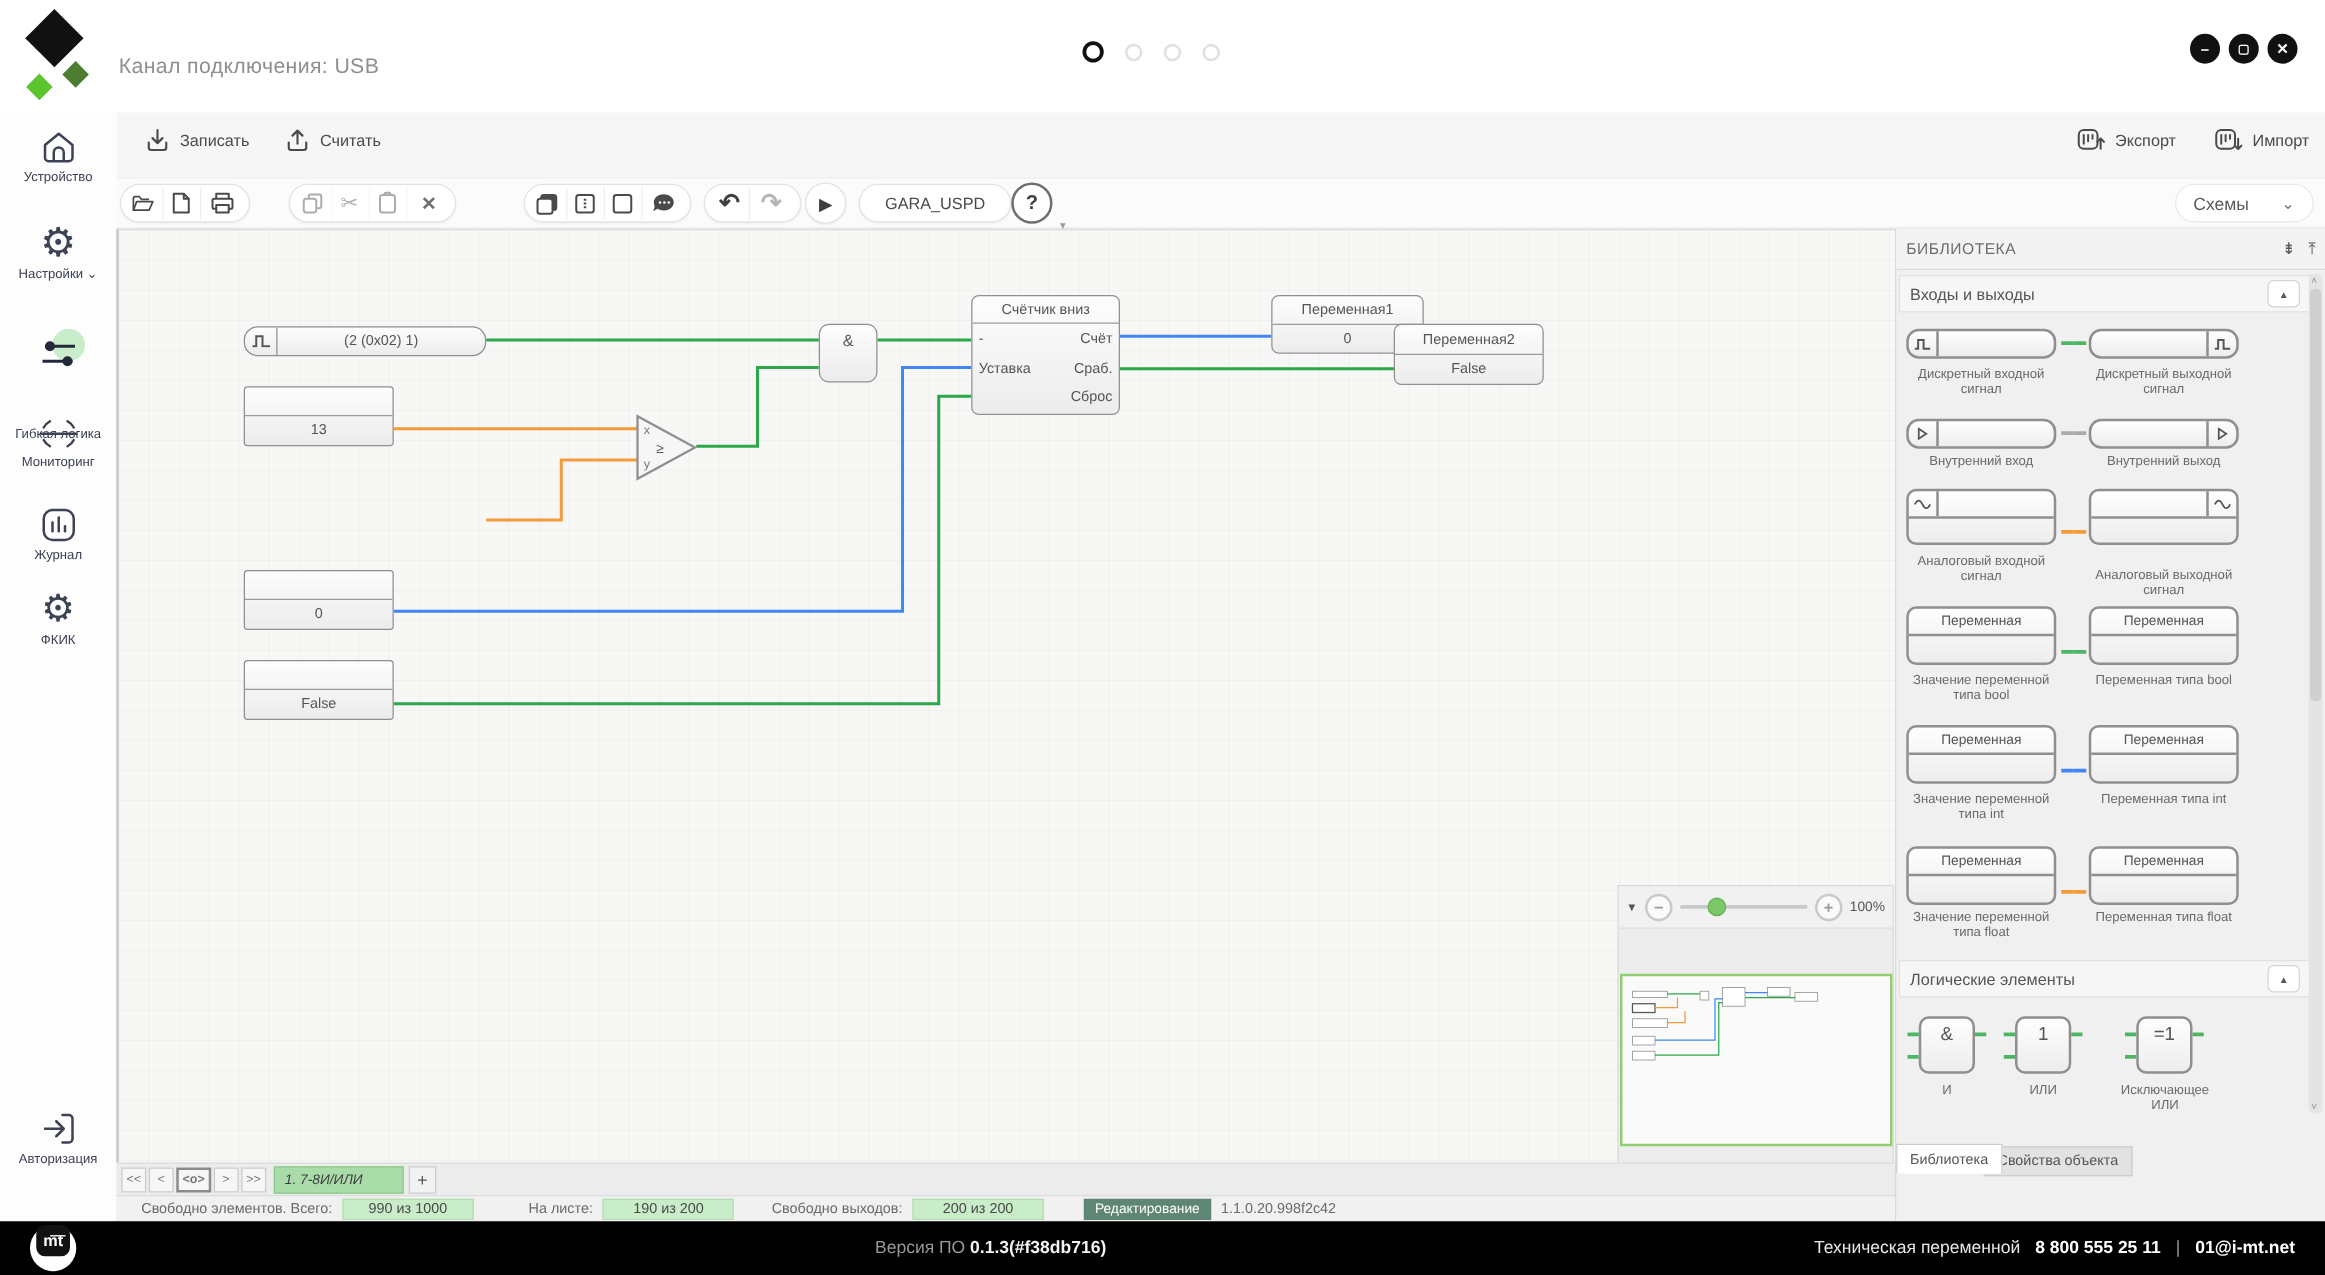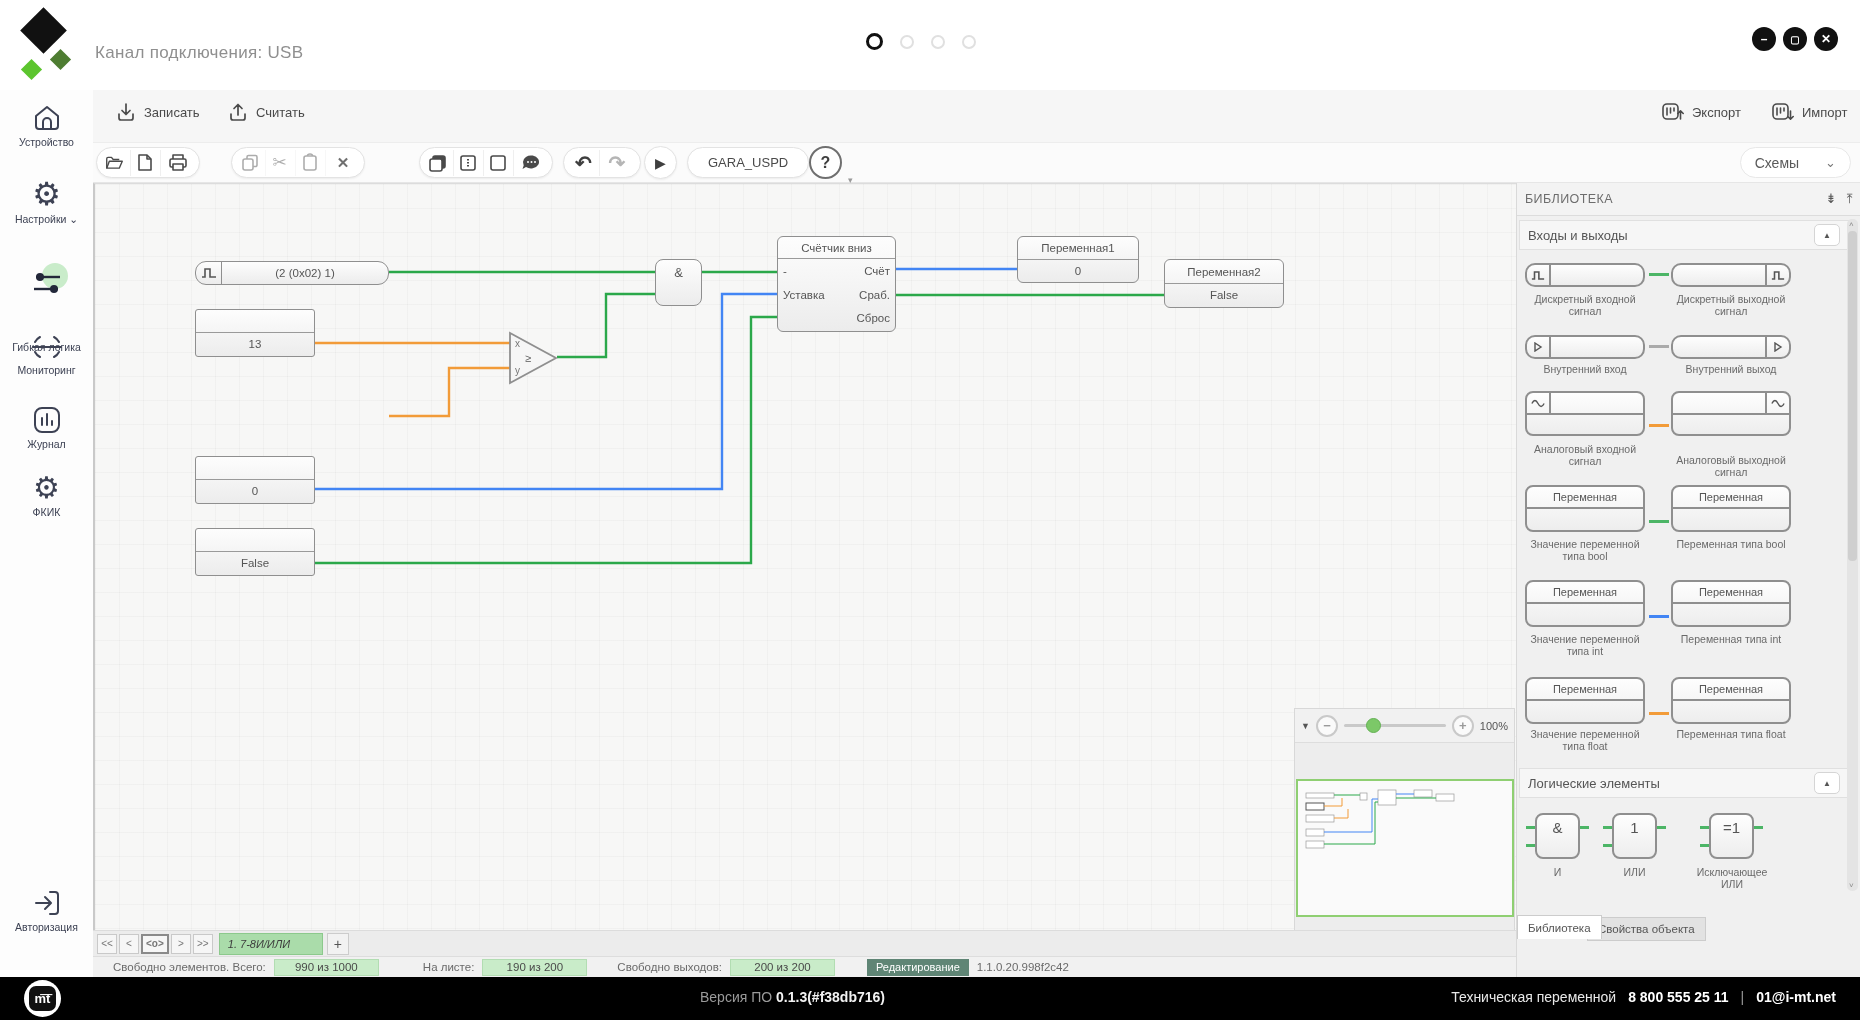--- a/index.html
+++ b/index.html
@@ -112,21 +112,21 @@
   #statusbar { left:93px; top:956px; width:1423px; height:21px; background:#f1f1f1; border-top:1px solid #ddd;
     display:flex; align-items:center; gap:8px; padding-left:20px; font-size:11.5px; color:#6a6a6a; }
   .gbox { height:17px; background:#c9ecc9; border:1px solid #b2ddb2; display:flex; align-items:center;
     justify-content:center; font-size:11.5px; color:#4a4a4a; }
   #mode-badge { height:17px; padding:0 9px; background:#5f8575; color:#fff; font-size:11px;
     display:flex; align-items:center; }
 
   
   #footer { left:0; top:977px; width:1860px; height:43px; background:#000; color:#cfcfcf; }
   #mt-logo { position:absolute; left:24px; top:3px; width:37px; height:37px; border-radius:50%; background:#fff;
-    display:flex; align-items:center; justify-content:center; }
+    display:flex; align-items:flex-start; justify-content:center; }
   #mt-logo .inner { width:27px; height:25px; background:#111; border-radius:7px; color:#fff;
     font-size:13px; font-weight:bold; display:flex; align-items:center; justify-content:center; }
   #ver-wrap { position:absolute; left:700px; top:12px; font-size:14px; color:#9a9a9a; }
   #ver-wrap b { color:#f2f2f2; font-weight:bold; }
   #support { position:absolute; right:24px; top:12px; font-size:14px; color:#e8e8e8; display:flex; gap:12px; }
 </style>
 </head>
 <body>
 
 <div id="app">
@@ -398,21 +398,21 @@
       <div class="iorow" style="top:75px;justify-content:flex-end;">
         <span>Сброс</span>
       </div>
     </div>
 
     <div class="blk" style="left:922px; top:52px; width:122px; height:47px; border-radius:6px;">
       <div class="ttl" style="height:23px;">Переменная1</div>
       <div class="val" style="height:21px;">0</div>
     </div>
 
-    <div class="blk" style="left:1069px; top:75px; width:120px; height:49px; border-radius:6px;">
+    <div class="blk" style="left:1020px; top:75px; width:120px; height:49px; border-radius:6px;">
       <div class="ttl" style="height:24px;">Переменная2</div>
       <div class="val" style="height:21px;">False</div>
     </div>
 
     <div class="abs" id="minimap">
       <div id="mm-bar">
         <span style="font-size:9px; color:#555;">▼</span>
         <div class="mm-circle">−</div>
         <div id="mm-track">
           <div id="mm-knob"></div>

